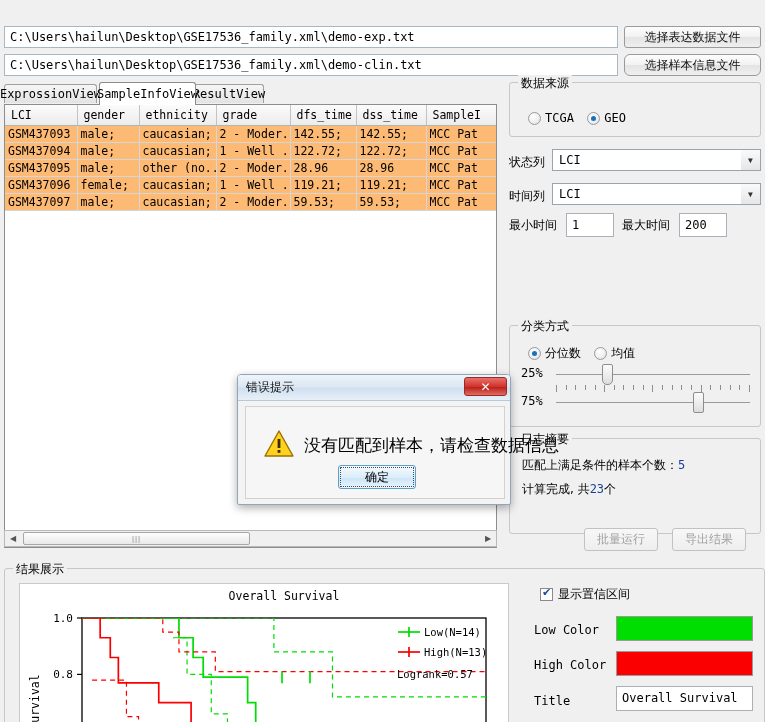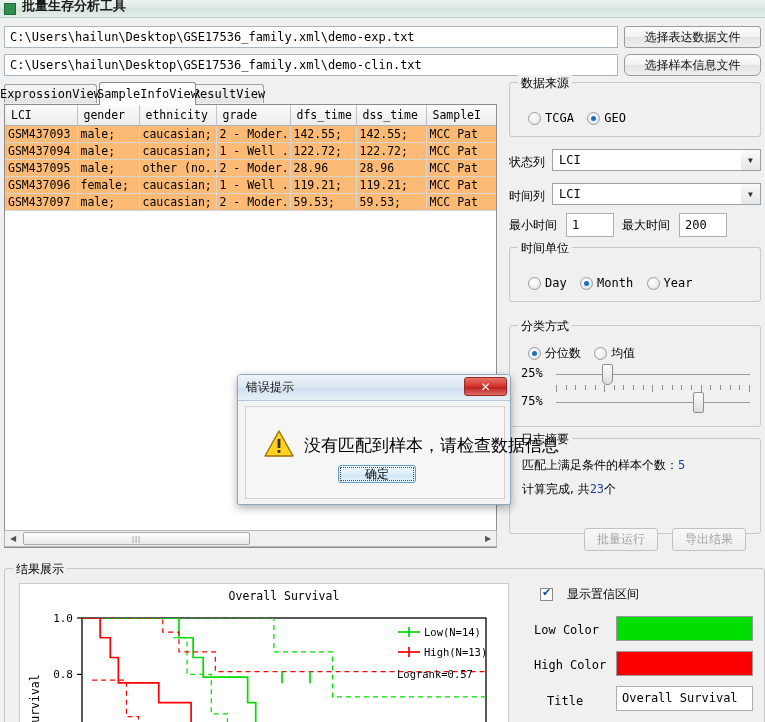--- a/index.html
+++ b/index.html
@@ -183,21 +183,21 @@
   }
 
   
   #resultGroup { position: absolute; left: 4px; top: 568px; width: 761px; height: 203px; }
   .plotbox {
     position: absolute; left: 14px; top: 14px; width: 490px; height: 146px;
     background: #fff; border: 1px solid #c9c9c9; overflow: hidden;
   }
 
   
-  .checkbox { display: inline-flex; align-items: center; gap: 14px; }
+  .checkbox { display: inline-flex; align-items: center; gap: 5px; }
   .checkbox .box {
     width: 13px; height: 13px; border: 1px solid #8a8a8a; background: #fff;
     position: relative; flex: none;
   }
   .checkbox.on .box::after {
     content: "✔"; position: absolute; left: 1px; top: -3px;
     font-size: 11px; color: #1a4f9c;
   }
   .swatch { position: absolute; height: 25px; width: 137px; border: 1px solid #9a9a9a; }
 
@@ -228,37 +228,33 @@
     position: absolute; left: 7px; top: 31px; width: 260px; height: 93px;
     border: 1px solid #d2d2d2; background: #f6f6f6;
   }
   .warn-icon { position: absolute; left: 18px; top: 23px; width: 30px; height: 27px; }
   .dlg-msg {
     position: absolute; left: 58px; top: 27px;
     font-family: "DejaVu Sans", sans-serif; font-size: 17px; color: #000;
     white-space: nowrap;
   }
   .dlg-ok {
-    position: absolute; left: 92px; top: 58px; width: 78px; height: 18px;
+    position: absolute; left: 92px; top: 58px; width: 78px; height: 24px;
     background: linear-gradient(to bottom,#f4fafe,#d9ecf9 55%,#cce5f7 56%,#eaf6fd);
     border: 1px solid #5b9fcb; border-radius: 3px;
     outline: 1px dotted #4a4a4a; outline-offset: -3px;
     display: flex; align-items: center; justify-content: center;
     font-family: "DejaVu Sans", sans-serif; font-size: 12px; color: #000;
   }
 </style>
 </head>
 <body>
 
 <div class="app">
 
-  <div class="titlebar">
-    <div class="tb-icon"></div>
-    <div class="tb-text">批量生存分析工具</div>
-  </div>
 
   <div class="path-input" id="path1">C:\Users\hailun\Desktop\GSE17536_family.xml\demo-exp.txt</div>
   <div class="btn topbtn" id="selExp">选择表达数据文件</div>
 
   <div class="path-input" id="path2">C:\Users\hailun\Desktop\GSE17536_family.xml\demo-clin.txt</div>
   <div class="btn topbtn" id="selClin">选择样本信息文件</div>
 
   <div class="tabstrip">
     <div class="tab" id="tab0">ExprossionView</div>
     <div class="tab active" id="tab1">SampleInfoView</div>
@@ -369,37 +365,20 @@
     <span>LCI</span>
     <span class="arrow-box">▼</span>
   </div>
 
   <div class="lbl-cn" style="position:absolute; left:509px; top:217px;">最小时间</div>
   <div class="tinput" style="left:566px; top:213px; width:48px;">1</div>
 
   <div class="lbl-cn" style="position:absolute; left:622px; top:217px;">最大时间</div>
   <div class="tinput" style="left:679px; top:213px; width:48px;">200</div>
 
-  <div class="group" style="left:509px; top:247px; width:252px; height:55px;">
-    <div class="gtitle">时间单位</div>
-    <div style="position:absolute; left:18px; top:28px;">
-      <span class="radio">
-        <span class="dot"></span>
-        <span class="rlabel">Day</span>
-      </span>
-      <span class="radio on">
-        <span class="dot"></span>
-        <span class="rlabel">Month</span>
-      </span>
-      <span class="radio">
-        <span class="dot"></span>
-        <span class="rlabel">Year</span>
-      </span>
-    </div>
-  </div>
 
   <div class="group" style="left:509px; top:325px; width:252px; height:102px;">
     <div class="gtitle">分类方式</div>
     <div style="position:absolute; left:18px; top:19px;">
       <span class="radio on">
         <span class="dot"></span>
         <span class="rlabel cn">分位数</span>
       </span>
       <span class="radio">
         <span class="dot"></span>
@@ -503,21 +482,21 @@
     <span class="box"></span>
     <span class="lbl-cn">显示置信区间</span>
   </div>
 
   <div class="lbl-mono" style="position:absolute; left:534px; top:623px;">Low Color</div>
   <div class="swatch" id="lowSwatch" style="left: 616px; top: 616px; background: rgb(0, 221, 0);"></div>
 
   <div class="lbl-mono" style="position:absolute; left:534px; top:658px;">High Color</div>
   <div class="swatch" id="highSwatch" style="left: 616px; top: 651px; background: rgb(250, 0, 0);"></div>
 
-  <div class="lbl-mono" style="position:absolute; left:534px; top:694px;margin-left:13px;">Title</div>
+  <div class="lbl-mono" style="position:absolute; left:534px; top:694px;">Title</div>
   <div class="tinput" style="left:616px; top:686px; width:137px; height:25px;">Overall Survival</div>
 
   <div class="dialog">
     <div class="dlg-title">
       <span class="t">错误提示</span>
       <span class="dlg-close">✕</span>
     </div>
     <div class="dlg-body">
       <svg class="warn-icon" viewBox="0 0 30 27">
         <polygon points="15,1 29,26 1,26" fill="#ffd21e" stroke="#9a7100" stroke-width="1.4" stroke-linejoin="round"></polygon>

